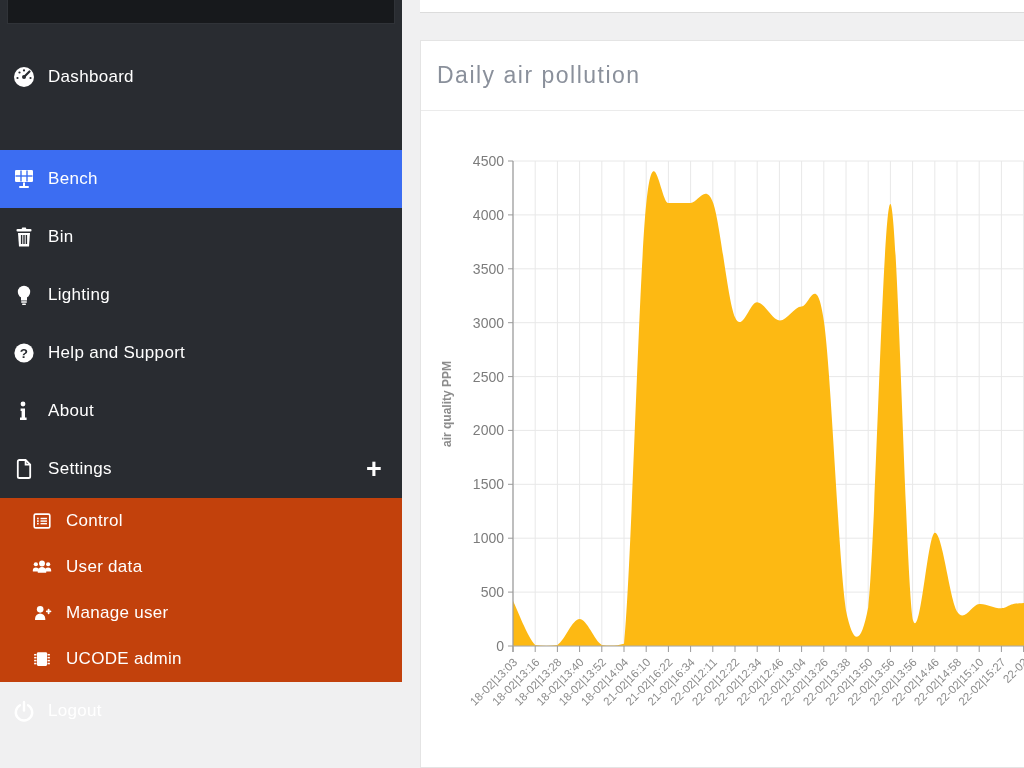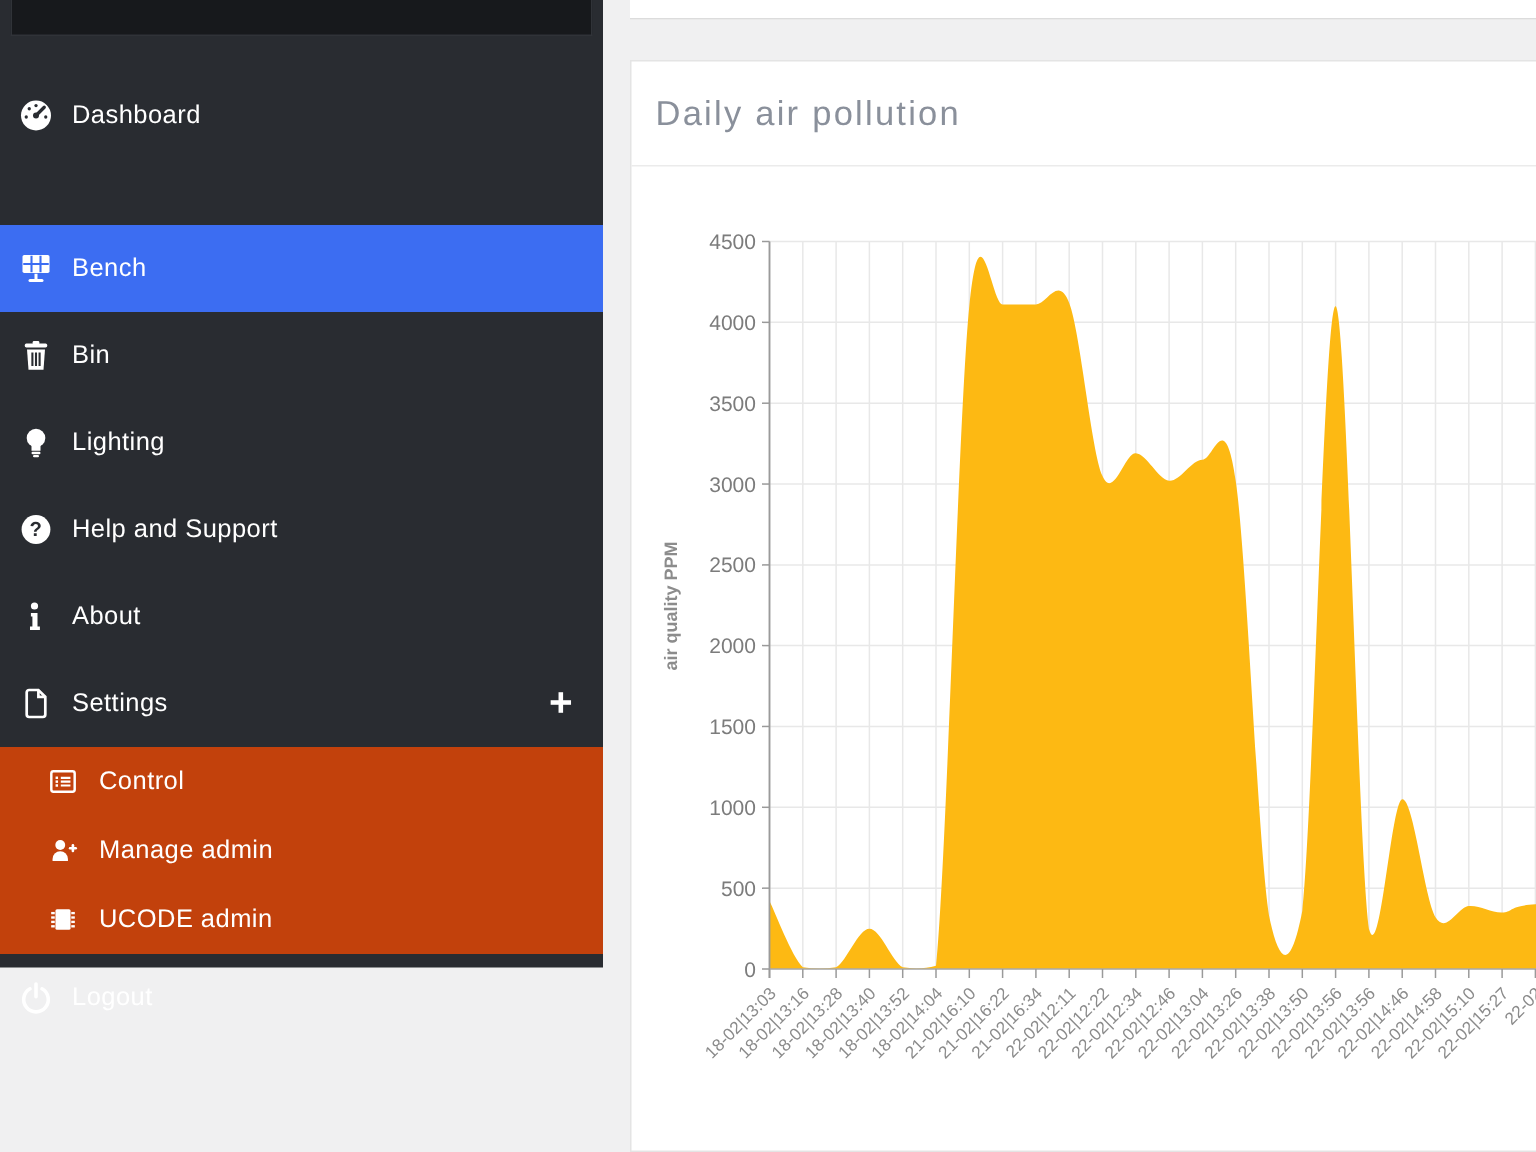--- a/index.html
+++ b/index.html
@@ -128,27 +128,40 @@
             <line x1="10.4" y1="9.3" x2="17.4" y2="9.3" stroke="currentColor" stroke-width="1.6"></line>
             <line x1="10.4" y1="12.1" x2="17.4" y2="12.1" stroke="currentColor" stroke-width="1.6"></line>
             <line x1="10.4" y1="14.9" x2="17.4" y2="14.9" stroke="currentColor" stroke-width="1.6"></line>
           </svg>
         </span>
         <span>Control</span>
       </div>
       <div class="nav-item">
         <span class="ico">
           <svg viewBox="0 0 24 24">
+            <circle cx="5.3" cy="9" r="2.3" fill="currentColor"></circle>
+            <path d="M2 15.8 a3.3 3.3 0 0 1 6.6 0 v1.2 H2 z" fill="currentColor"></path>
+            <circle cx="18.7" cy="9" r="2.3" fill="currentColor"></circle>
+            <path d="M15.4 15.8 a3.3 3.3 0 0 1 6.6 0 v1.2 h-6.6 z" fill="currentColor"></path>
+            <circle cx="12" cy="8.2" r="3.2" fill="currentColor"></circle>
+            <path d="M7.4 16.6 a4.6 4.6 0 0 1 9.2 0 v1.6 H7.4 z" fill="currentColor"></path>
+          </svg>
+        </span>
+        <span>User data</span>
+      </div>
+      <div class="nav-item">
+        <span class="ico">
+          <svg viewBox="0 0 24 24">
             <circle cx="10" cy="8" r="3.6" fill="currentColor"></circle>
             <path d="M4.4 18.2 a5.6 5.6 0 0 1 11.2 0 v1.4 H4.4 z" fill="currentColor"></path>
             <rect x="16.2" y="9.4" width="6" height="1.9" rx="0.9" fill="currentColor"></rect>
             <rect x="18.25" y="7.35" width="1.9" height="6" rx="0.9" fill="currentColor"></rect>
           </svg>
         </span>
-        <span>Manage admin</span>
+        <span>Manage user</span>
       </div>
       <div class="nav-item">
         <span class="ico">
           <svg viewBox="0 0 24 24">
             <rect x="6.5" y="4.5" width="11" height="15" rx="1.2" fill="currentColor"></rect>
             <rect x="3.4" y="6.5" width="2.6" height="1.7" fill="currentColor"></rect>
             <rect x="3.4" y="9.7" width="2.6" height="1.7" fill="currentColor"></rect>
             <rect x="3.4" y="12.9" width="2.6" height="1.7" fill="currentColor"></rect>
             <rect x="3.4" y="16.1" width="2.6" height="1.7" fill="currentColor"></rect>
             <rect x="18" y="6.5" width="2.6" height="1.7" fill="currentColor"></rect>

